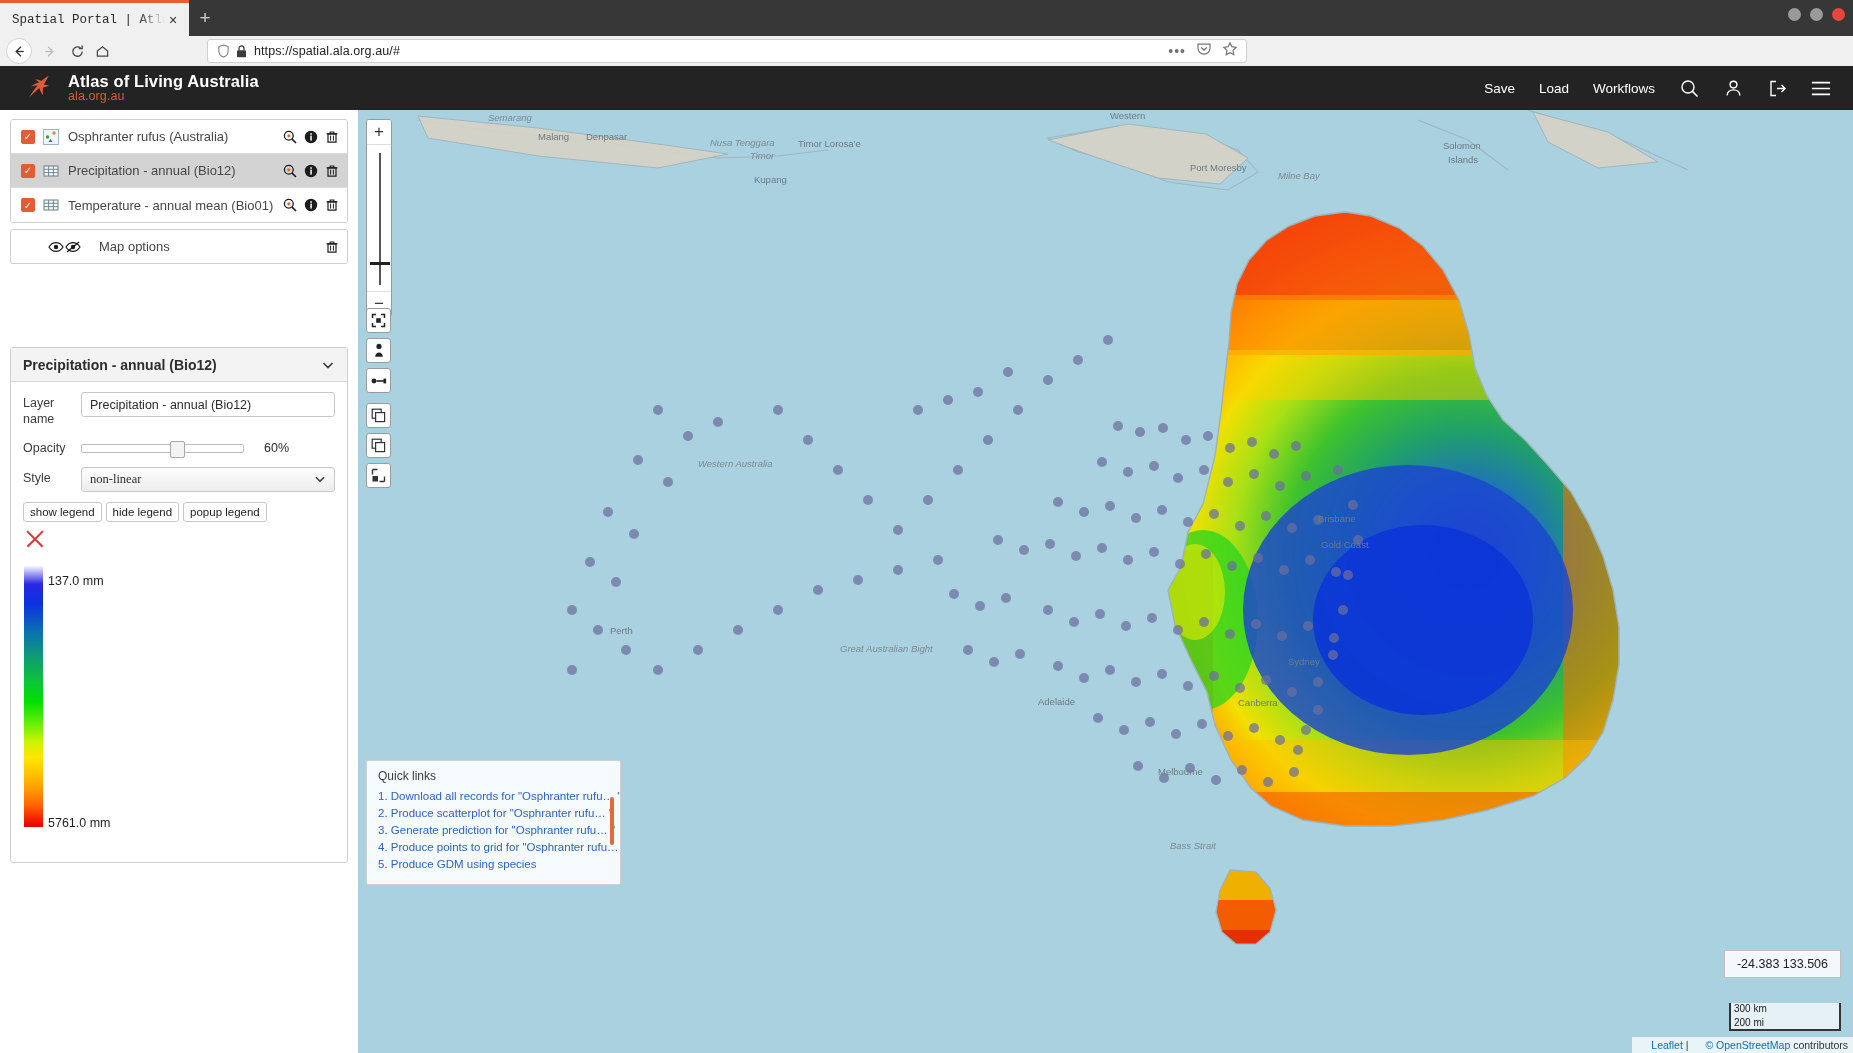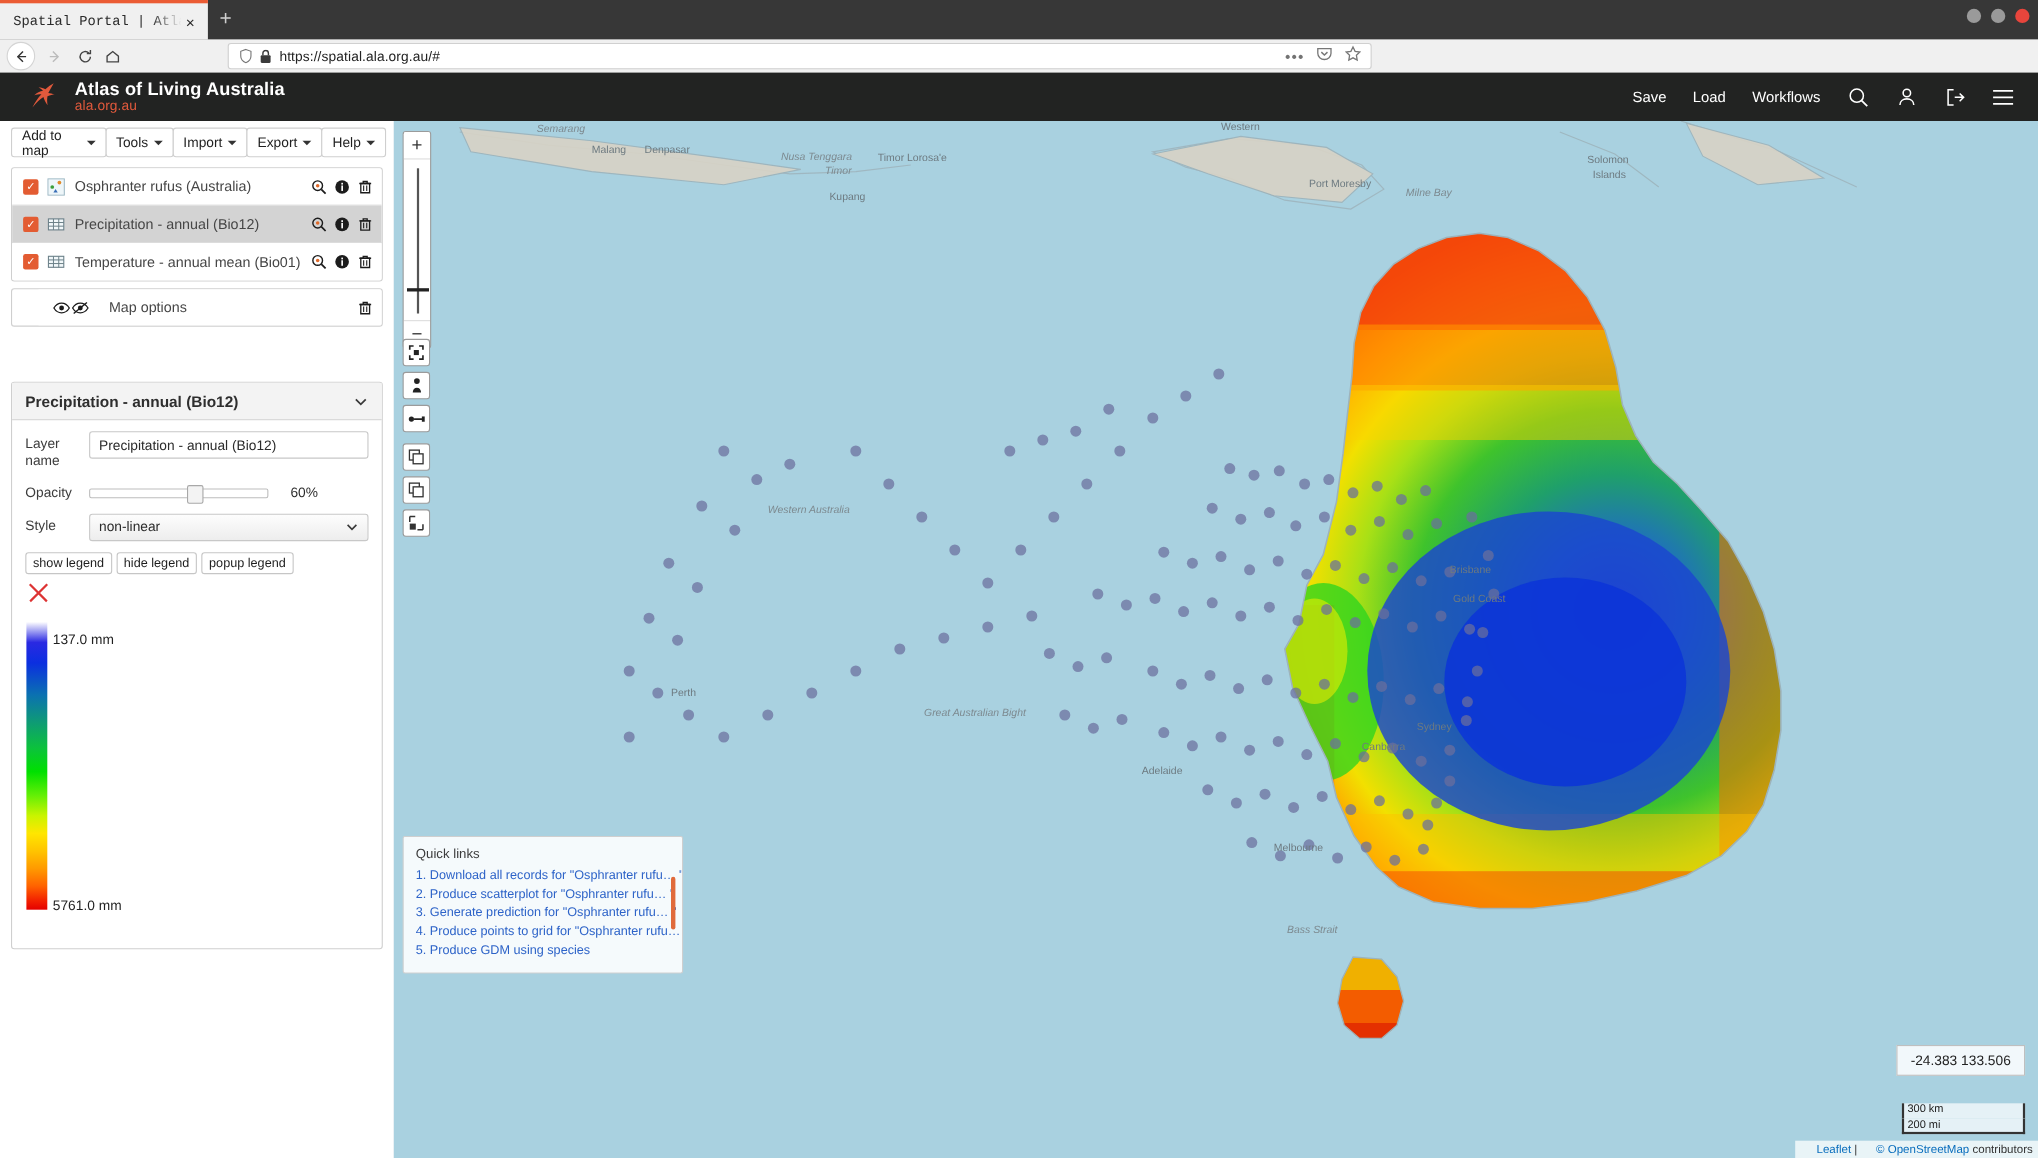--- a/index.html
+++ b/index.html
@@ -137,21 +137,21 @@
     background:#fff; font-size:12.5px; color:#2b2b2b; padding:0 8px;
     display:flex; align-items:center;
   }
   .sliderwrap{ flex:1; display:flex; align-items:center; gap:0px; padding-top:4px;}
   .slider{ width:163px; height:9px; border:1px solid #bdbdbd; border-radius:2px; background:#fff; position:relative;}
   .sknob{ position:absolute; left:88px; top:-4px; width:15px; height:17px; background:#f3f3f3; border:1px solid #a8a8a8; border-radius:2px;}
   .spct{ margin-left:20px; font-size:12.5px; color:#2b2b2b;}
   .selectbox{
     flex:1; height:25px; border:1px solid #c8c8c8; border-radius:3px;
     background:linear-gradient(#fdfdfd,#ededed); font-size:12.5px; color:#2b2b2b;
-    padding:0 8px; display:flex; align-items:center; justify-content:space-between; cursor:pointer;
+    padding:0 8px; display:flex; align-items:center; justify-content:space-between; cursor:pointer;font-family:Liberation Serif, serif;
   }
   .legend-btns{ display:flex; gap:4px; margin-top:1px;}
   .lgbtn{
     height:20px; border:1px solid #c6c6c6; border-radius:3px; background:#fff;
     font-size:11.5px; color:#1d1d1d; padding:0 6px; display:flex; align-items:center; cursor:pointer;
   }
   .brokenimg{ position:relative; width:22px; height:22px; margin-top:6px;}
   .brokenimg:before,.brokenimg:after{
     content:""; position:absolute; left:1px; top:10px; width:22px; height:1.5px; background:#d33;
   }
@@ -373,42 +373,20 @@
     <div class="ala-ico">
       <svg width="22" height="17" viewBox="0 0 22 17">
           <path d="M1 2h20M1 8.5h20M1 15h20" stroke="#fff" stroke-width="1.8"></path>
         </svg>
     </div>
   </div>
 </div>
 
 <div class="leftpanel">
 
-  <div class="toolbar">
-    <div class="tb-btn">
-      <span>Add to map</span>
-        <i class="caret"></i>
-    </div>
-    <div class="tb-btn">
-      <span>Tools</span>
-        <i class="caret"></i>
-    </div>
-    <div class="tb-btn">
-      <span>Import</span>
-        <i class="caret"></i>
-    </div>
-    <div class="tb-btn">
-      <span>Export</span>
-        <i class="caret"></i>
-    </div>
-    <div class="tb-btn">
-      <span>Help</span>
-        <i class="caret"></i>
-    </div>
-  </div>
 
   <div class="layerlist">
 
     <div class="layer-row">
       <div class="lchk">✓</div>
       <div class="ltype">
         <svg width="16" height="16" viewBox="0 0 16 16">
             <rect x="0.5" y="0.5" width="15" height="15" fill="#eef6f9" stroke="#9bb6c2"></rect>
             <circle cx="4.5" cy="8" r="1.7" fill="#3a9e3a"></circle>
             <circle cx="11" cy="4" r="1.7" fill="#e08a2a"></circle>
@@ -807,21 +785,21 @@
     <span class="it" style="left:920px;top:60px;">Milne Bay</span>
     <span style="left:1085px;top:30px;">Solomon</span>
     <span style="left:1090px;top:44px;">Islands</span>
     <span class="it" style="left:340px;top:348px;">Western Australia</span>
     <span style="left:252px;top:515px;">Perth</span>
     <span class="it" style="left:482px;top:533px;">Great Australian Bight</span>
     <span style="left:680px;top:586px;">Adelaide</span>
     <span style="left:960px;top:403px;">Brisbane</span>
     <span style="left:963px;top:429px;">Gold Coast</span>
     <span style="left:930px;top:546px;">Sydney</span>
-    <span style="left:880px;top:564px;">Canberra</span>
+    <span style="left:880px;top:587px;">Canberra</span>
     <span style="left:800px;top:656px;">Melbourne</span>
     <span class="it" style="left:812px;top:730px;">Bass Strait</span>
   </div>
 
   <div class="zoomctl">
     <div class="zbtn">+</div>
     <div class="zslider">
       <div class="zline"></div>
       <div class="zhandle"></div>
     </div>

